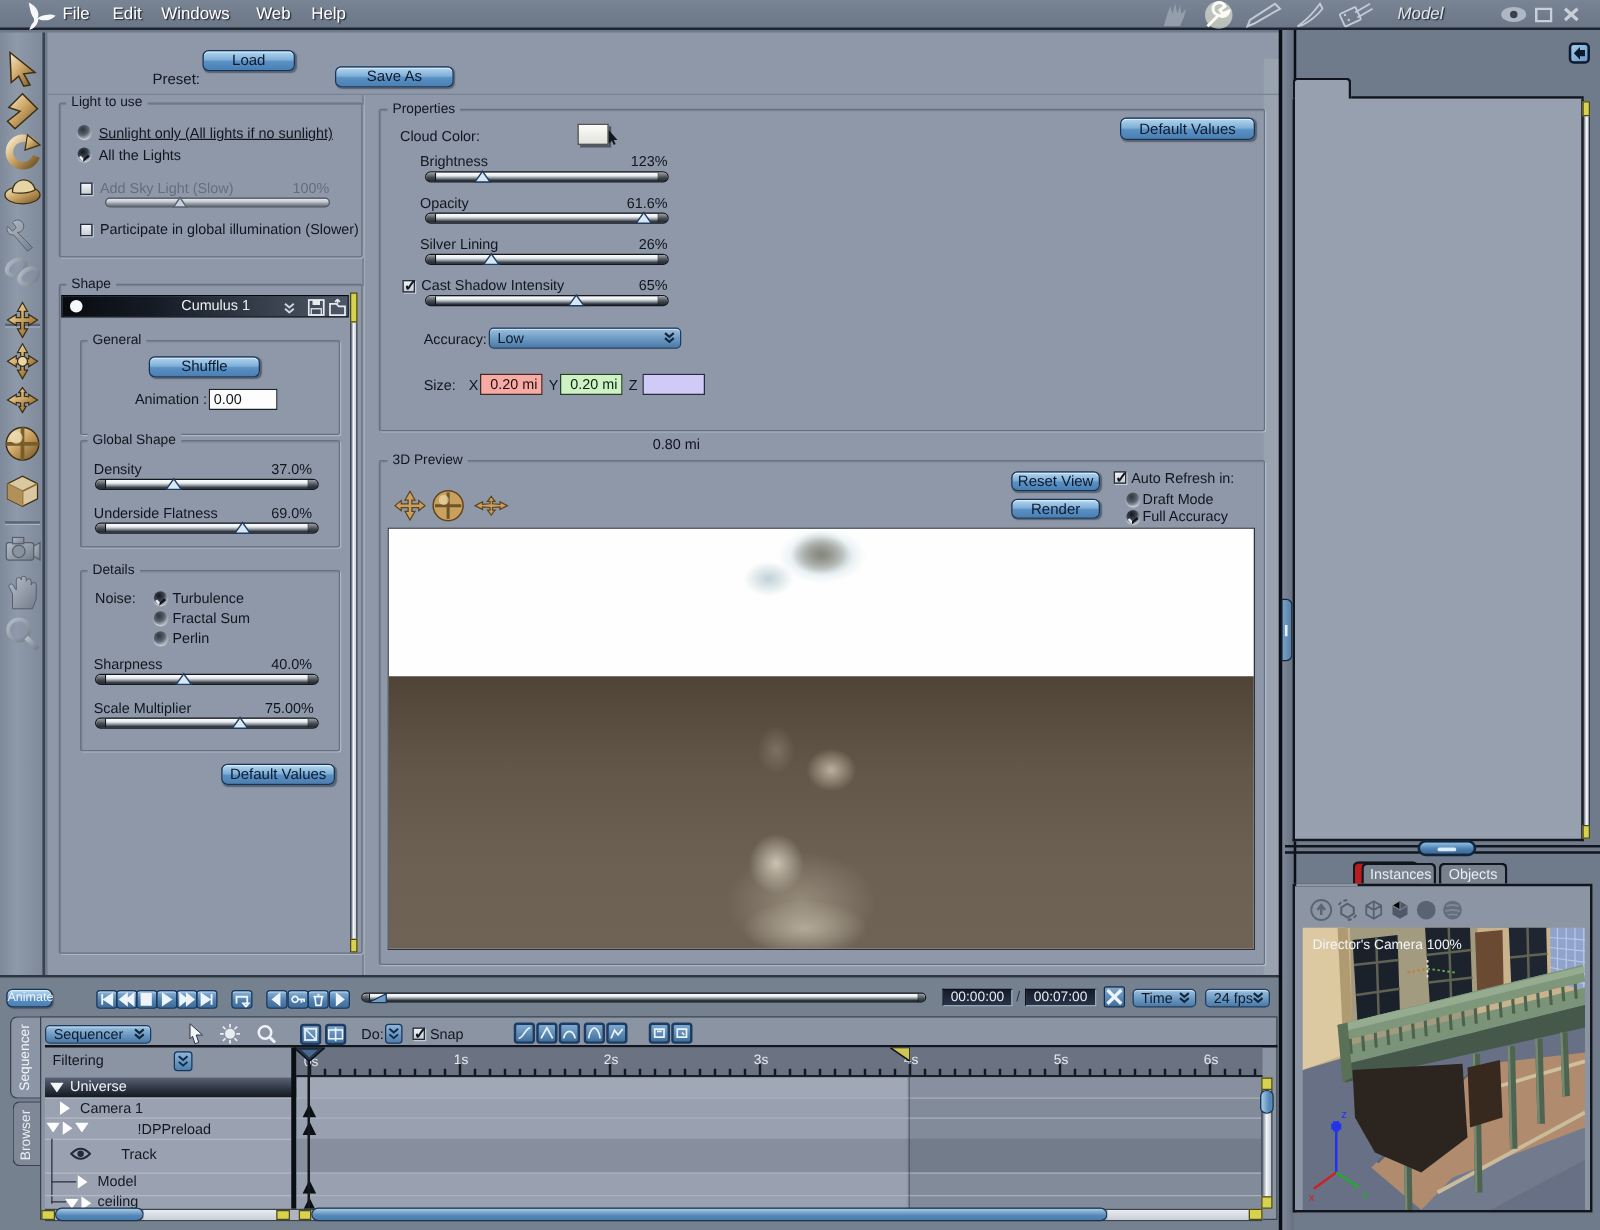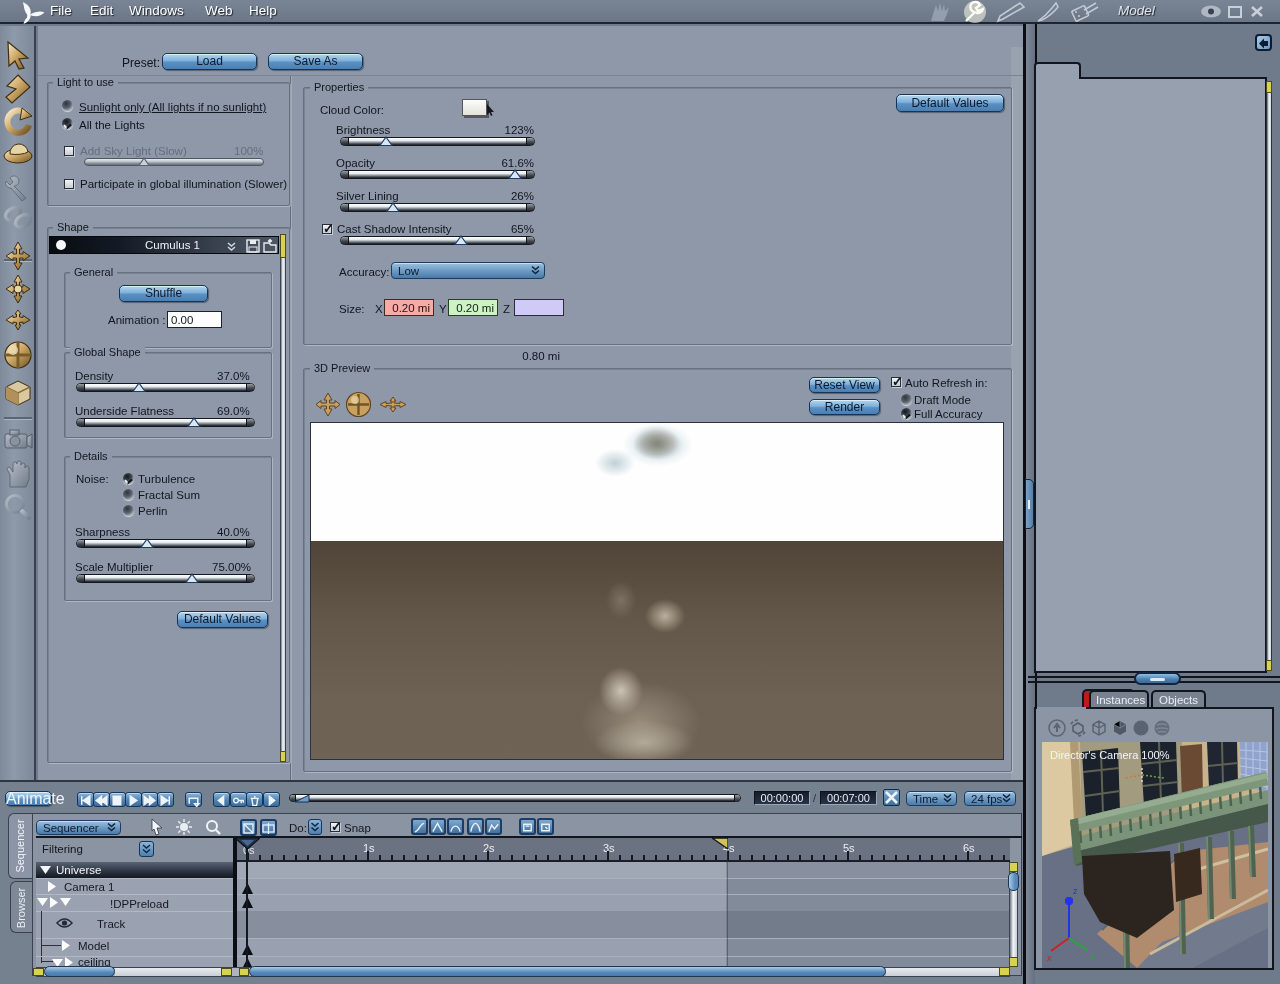--- a/index.html
+++ b/index.html
@@ -162,21 +162,21 @@
 <svg class="tico" style="top:466px" viewBox="0 0 32 30" opacity=".8">
         <circle cx="13" cy="12" r="8.5" fill="none" stroke="url(#gry)" stroke-width="3"></circle>
         <path d="M19 18 L28 27" stroke="url(#gry)" stroke-width="4"></path>
       </svg>
 </div>
 
 <div id="doc" class="abs" style="left:38px;top:26px;width:985px;height:754px;background:#8e98a8;">
       <div class="abs" style="left:973px;top:21px;width:12px;height:733px;background:#99a3b0;"></div>
 
   <span class="txt" style="left:84px;top:30px;font-size:12px;">Preset:</span>
-  <div class="btn" style="left:124px;top:27px;width:95px;height:17px;line-height:15px;">Load</div>
+  <div class="btn" style="left:124px;top:14px;width:74px;height:17px;line-height:15px;">Load</div>
   <div class="btn" style="left:230px;top:27px;width:95px;height:17px;line-height:15px;">Save As</div>
   <div class="abs" style="left:0px;top:49px;width:985px;height:1px;background:#788494;"></div>
       <div class="abs" style="left:252px;top:50px;width:1px;height:704px;background:#636d7b;"></div>
       <div class="abs" style="left:253px;top:50px;width:1px;height:704px;background:#a2abb8;"></div>
 </div>
 
 <div id="leftcol">
 
   <div class="fs" style="left:47px;top:82px;width:243px;height:124px;"></div>
   <span class="fslbl" style="left:53px;top:76px;">Light to use</span>
@@ -360,21 +360,21 @@
     <div class="abs" style="left:295px;top:158px;width:30px;height:38px;background:radial-gradient(closest-side,rgba(168,158,142,.4),rgba(110,98,84,0));"></div>
     <div class="abs" style="left:334px;top:176px;width:40px;height:34px;background:radial-gradient(closest-side,rgba(202,192,174,.85),rgba(110,98,84,0));"></div>
     <div class="abs" style="left:288px;top:244px;width:44px;height:48px;background:radial-gradient(closest-side,rgba(210,201,186,.95),rgba(110,98,84,0));"></div>
     <div class="abs" style="left:270px;top:238px;width:120px;height:102px;background:radial-gradient(closest-side at 50% 60%,rgba(190,180,162,.5),rgba(110,98,84,0));"></div>
     <div class="abs" style="left:283px;top:286px;width:100px;height:56px;background:radial-gradient(closest-side at 50% 60%,rgba(200,191,174,.7),rgba(110,98,84,0));"></div>
   </div>
 </div>
 <div id="timeline">
   <div class="abs" style="left:0;top:780px;width:1026px;height:204px;background:#76818f;border-top:2px solid #2e3642;"></div>
 
-  <div class="btn" style="left:5px;top:791px;width:47px;height:15px;line-height:13px;color:#f0f5fa;font-size:16px;">Animate</div>
+  <div class="btn" style="left:5px;top:791px;width:37px;height:15px;line-height:13px;color:#f0f5fa;font-size:10px;">Animate</div>
   <div id="transp">
         <div class="ib" style="left: 77px; top: 792px;"><svg width="15" height="13" viewBox="0 0 14 12">
             <path d="M3.5 2 L3.5 10 M11 2 L5 6 L11 10 Z" fill="#eef4fa" stroke="#eef4fa" stroke-width="1.4"></path>
           </svg></div>
         <div class="ib" style="left: 93px; top: 792px;"><svg width="15" height="13" viewBox="0 0 14 12">
             <path d="M7 6 L12 2 L12 10 Z M2 6 L7 2 L7 10 Z" fill="#eef4fa" stroke="#eef4fa" stroke-width="1.4"></path>
           </svg></div>
         <div class="ib" style="left: 109px; top: 792px;"><svg width="15" height="13" viewBox="0 0 14 12">
             <path d="M3 2 h7 v8 h-7 Z" fill="#eef4fa" stroke="#eef4fa" stroke-width="1.4"></path>
           </svg></div>

